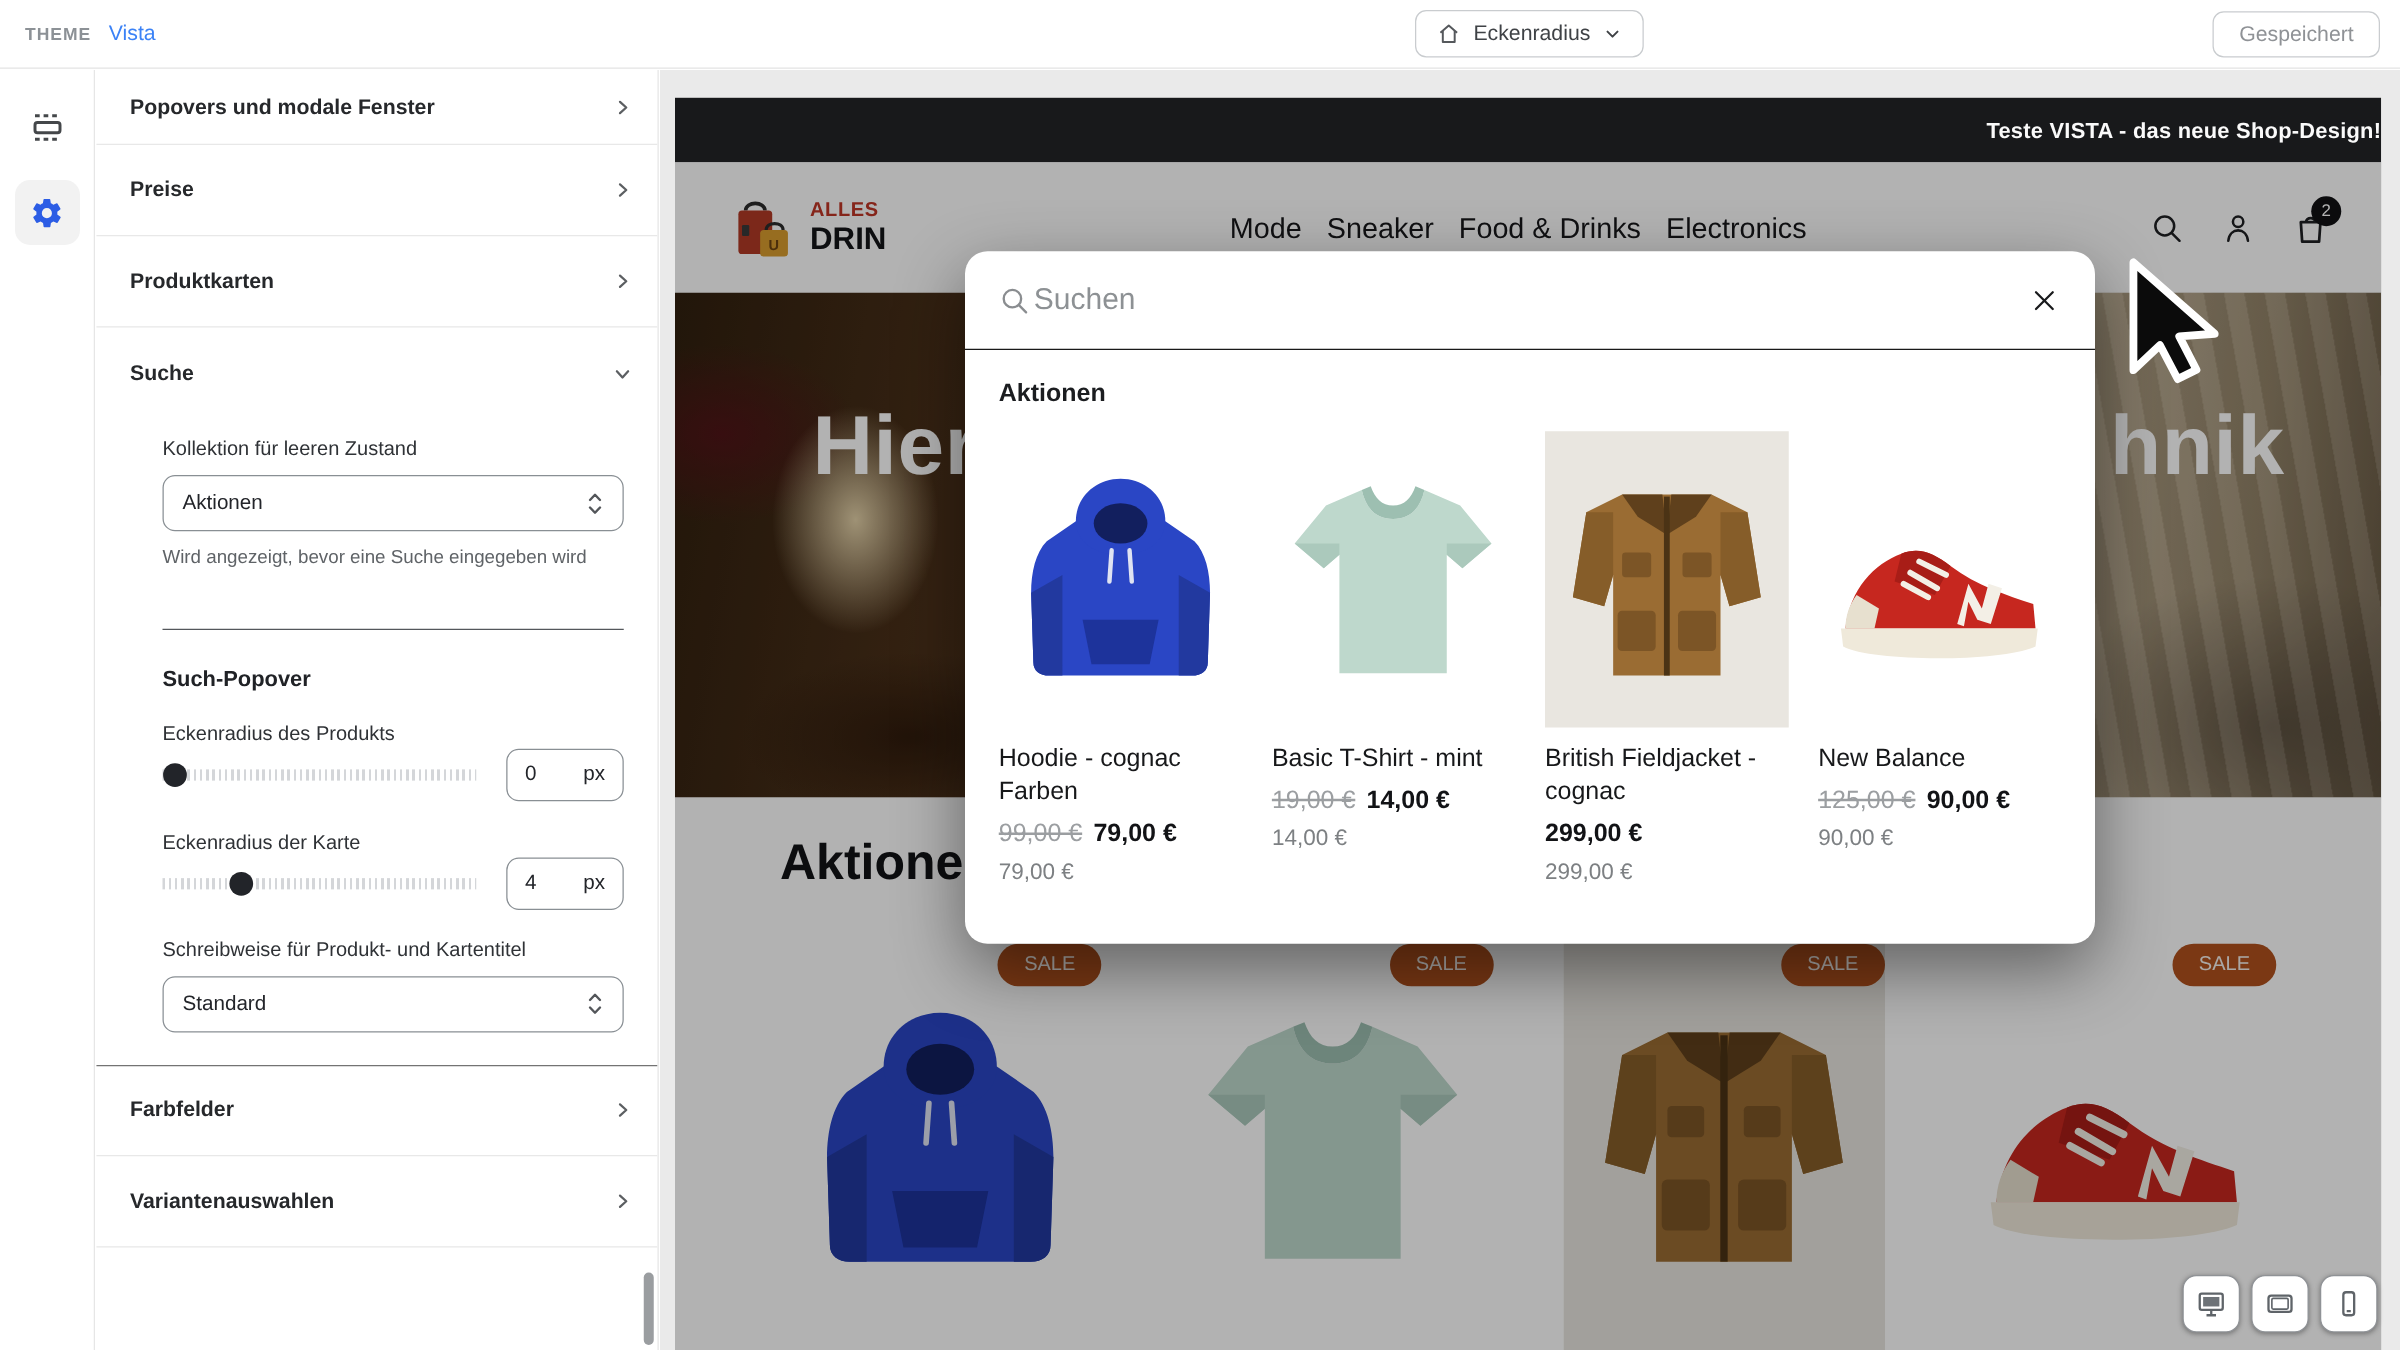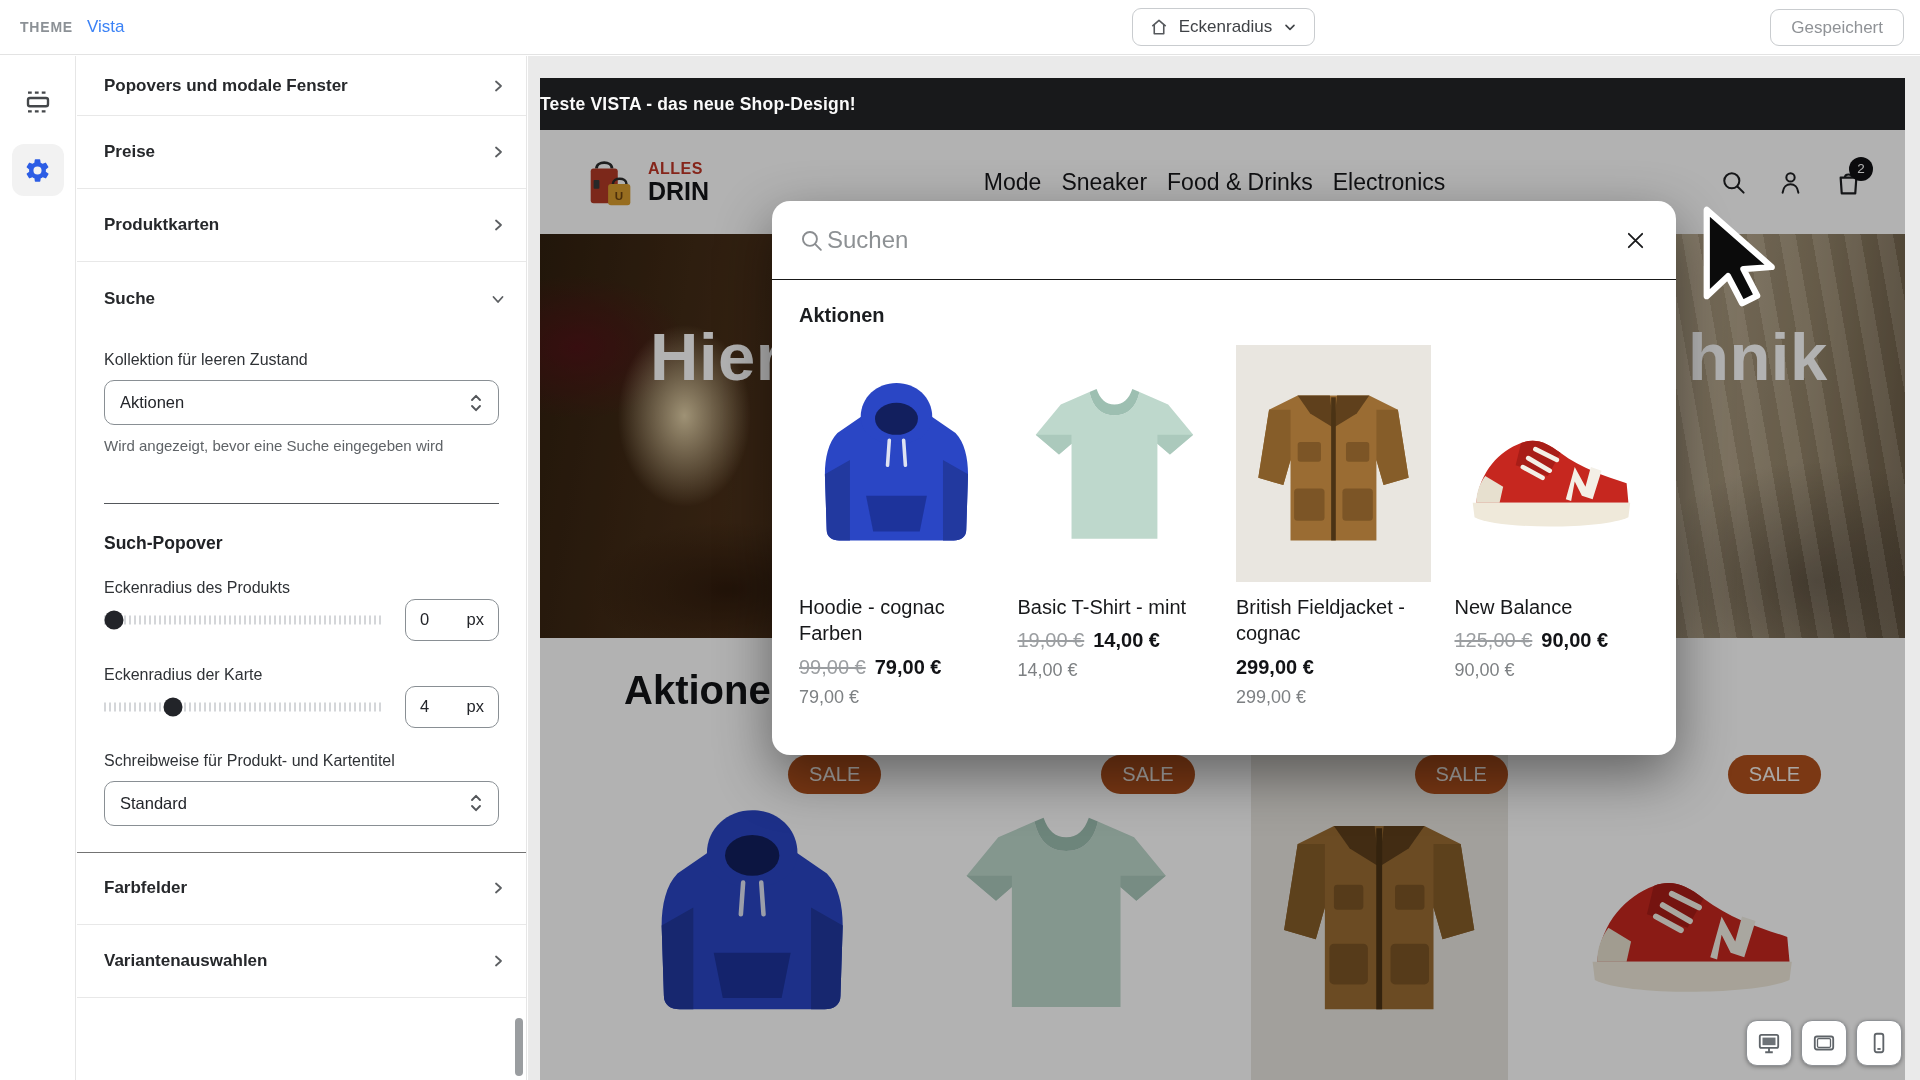--- a/index.html
+++ b/index.html
@@ -29,21 +29,21 @@
 
   
   .sidebar{position:absolute;top:56px;left:77px;width:450px;bottom:0;background:#fff;
     border-right:1px solid #e6e6e6;overflow:hidden;z-index:5;}
   .side-row{height:73px;display:flex;align-items:center;justify-content:space-between;
     padding:0 22px 0 27px;border-bottom:1px solid #e8e8e8;cursor:pointer;}
   .side-row:first-child{height:60px;text-align:center;}
   .side-row .lbl{font-size:17px;font-weight:700;color:#26282b;}
   .chev{width:12px;height:12px;flex:none;}
   .suche-row{border-bottom:none;}
-  .suche-body{padding:0 27px;}
+  .suche-body{padding:0 27px;margin-left:26px;}
   .field-label{font-size:16px;color:#2f3236;margin-top:16px;}
   .selectbox{position:relative;margin-top:11px;height:45px;border:1px solid #898f94;border-radius:10px;
     display:flex;align-items:center;padding:0 42px 0 15px;font-size:16.5px;color:#23252a;cursor:pointer;background:#fff;}
   .selectbox .updown{position:absolute;right:13px;top:50%;transform:translateY(-50%);}
   .help-text{margin-top:10px;font-size:15px;line-height:1.45;color:#5f6367;max-width:392px;}
   .divider{border-top:1px solid #54575b;margin-top:46px;}
   .sub-head{margin-top:29px;font-size:17.5px;font-weight:700;color:#202226;}
   .slider-label{margin-top:25px;font-size:16px;color:#2f3236;}
   .slider-row{display:flex;align-items:center;margin-top:2px;gap:24px;}
   .slider{position:relative;flex:1;height:42px;}
@@ -53,21 +53,21 @@
     background:#222429;transform:translate(-50%,-50%);cursor:grab;}
   .valuebox{width:94px;height:42px;border:1px solid #898f94;border-radius:10px;display:flex;
     align-items:center;justify-content:space-between;padding:0 14px;font-size:16.5px;color:#23252a;flex:none;}
   .select-bottom{margin-bottom:26px;}
   .suche-end{border-top:1px solid #737373;}
   .side-scrollthumb{position:absolute;right:3px;bottom:4px;width:8px;height:58px;border-radius:4px;background:#9a9da0;}
 
   
   .canvas{position:absolute;top:56px;left:528px;right:0;bottom:0;background:#eaeaea;}
   .shop{position:absolute;left:12px;right:15px;top:22px;bottom:0;background:#fff;overflow:hidden;}
-  .announce{height:52px;background:#18191b;display:flex;align-items:center;justify-content:flex-start;}
+  .announce{height:52px;background:#18191b;display:flex;align-items:center;justify-content:flex-end;}
   .announce span{color:#fafafa;font-weight:700;font-size:17.5px;letter-spacing:.2px;}
   .shop-header{height:104px;display:flex;align-items:center;padding:0 42px;background:#fff;}
   .logo{display:flex;align-items:center;gap:8px;cursor:pointer;}
   .logo-txt{display:flex;flex-direction:column;line-height:1;}
   .logo-l1{font-size:16px;font-weight:700;color:#bf3526;letter-spacing:.5px;}
   .logo-l2{font-size:25px;font-weight:700;color:#141518;margin-top:2px;}
   .shop-nav{flex:1;display:flex;justify-content:center;gap:20px;}
   .shop-nav span{font-size:23px;color:#17181b;cursor:pointer;}
   .hicons{display:flex;align-items:center;gap:30px;}
   .hicon{position:relative;cursor:pointer;display:flex;}
@@ -85,21 +85,21 @@
     linear-gradient(95deg,#7e6e56,#b2a183 30%,#cbbb9f 55%,#9a8a6e 85%,#6e5f49);}
   .hero-word{position:absolute;top:84px;font-size:67px;font-weight:800;color:#fff;letter-spacing:.5px;}
   .hero-word.left{left:110px;} .hero-word.right{left:1148px;}
   .shop-products{background:#fff;padding:30px 84px 0;}
   .sp-title{font-size:40px;font-weight:800;color:#121316;}
   .sp-grid{margin-top:34px;display:grid;grid-template-columns:repeat(4,1fr);gap:56px;}
   .sp-card{position:relative;}
   .sp-card .imgwrap{height:340px;display:flex;align-items:flex-start;justify-content:center;}
   .sp-card svg{width:88%;height:330px;}
   .sp-card:nth-child(3) .imgwrap{background:#e9e6e0;}
-  .sale-badge{position:absolute;top:8px;right:0;background:#b0511d;color:#f4f0ec;font-size:20px;
+  .sale-badge{position:absolute;top:8px;right:0;background:#b0511d;color:#f4f0ec;font-size:16px;
     padding:8px 21px;border-radius:999px;}
   .overlay{position:absolute;left:12px;right:15px;top:74px;bottom:0;background:rgba(0,0,0,.30);z-index:20;}
 
   
   .popover{position:absolute;left:244px;top:145px;width:904px;height:554px;background:#fff;
     border-radius:18px;box-shadow:0 20px 55px rgba(0,0,0,.45);z-index:30;overflow:hidden;}
   .pop-search{height:79px;display:flex;align-items:center;gap:3px;padding:0 27px;border-bottom:1px solid #191919;}
   .pop-input{flex:1;border:none;outline:none;font-size:24px;color:#202226;background:transparent;
     font-family:"Liberation Sans","DejaVu Sans",sans-serif;}
   .pop-input::placeholder{color:#8d9194;}

